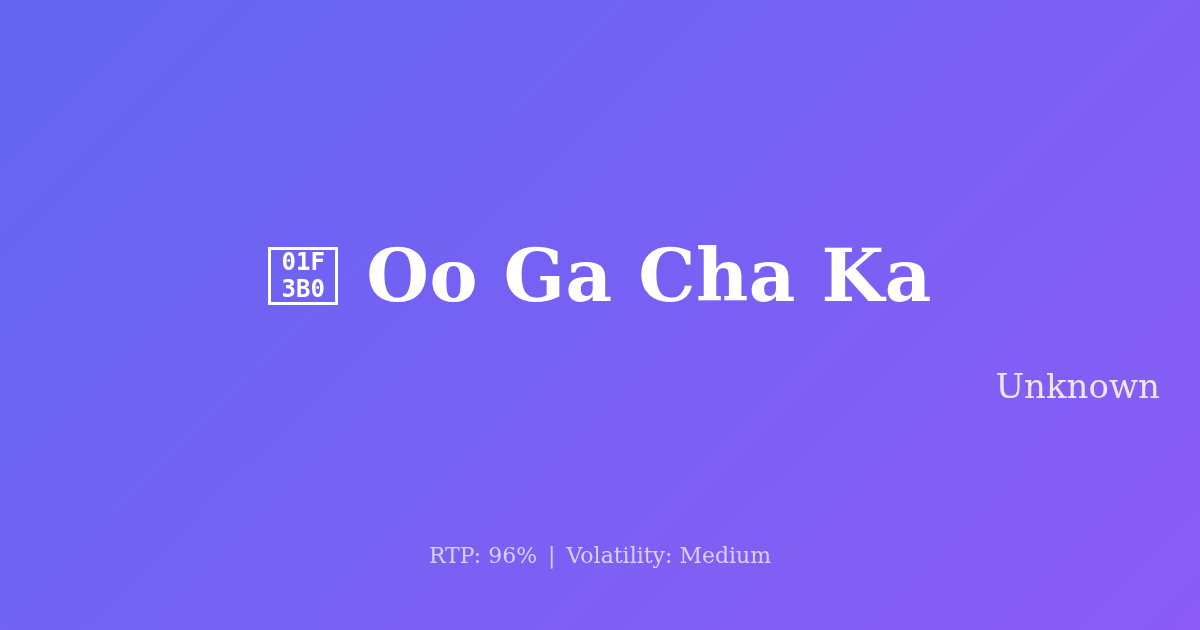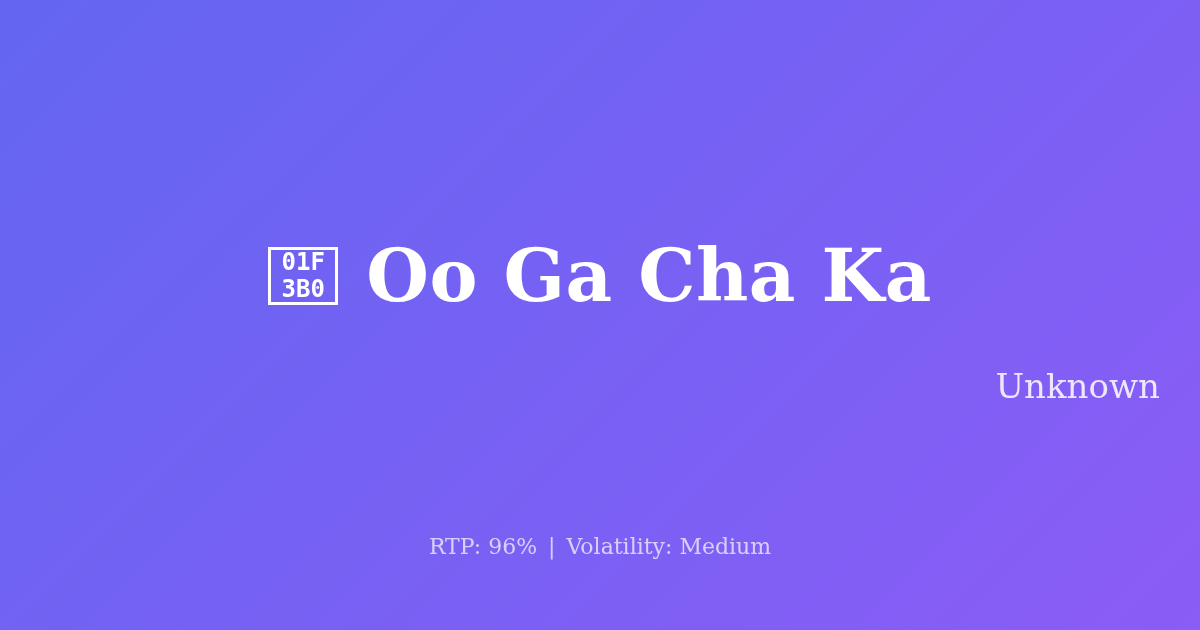--- a/index.html
+++ b/index.html
@@ -99,21 +99,21 @@
   .game-stats {
     position: absolute;
     top: 528px;
     left: 0;
     right: 0;
     text-align: center;
     color: rgba(255, 255, 255, 0.70);
     font-size: 22px;
     font-weight: 400;
     line-height: 30px;
-    margin: 4px;
+    margin: 13px;
     padding: 0 40px;
     box-sizing: border-box;
   }
 
   .game-stats .stat-sep {
     padding: 0 4px;
   }
 </style>
 </head>
 <body>

